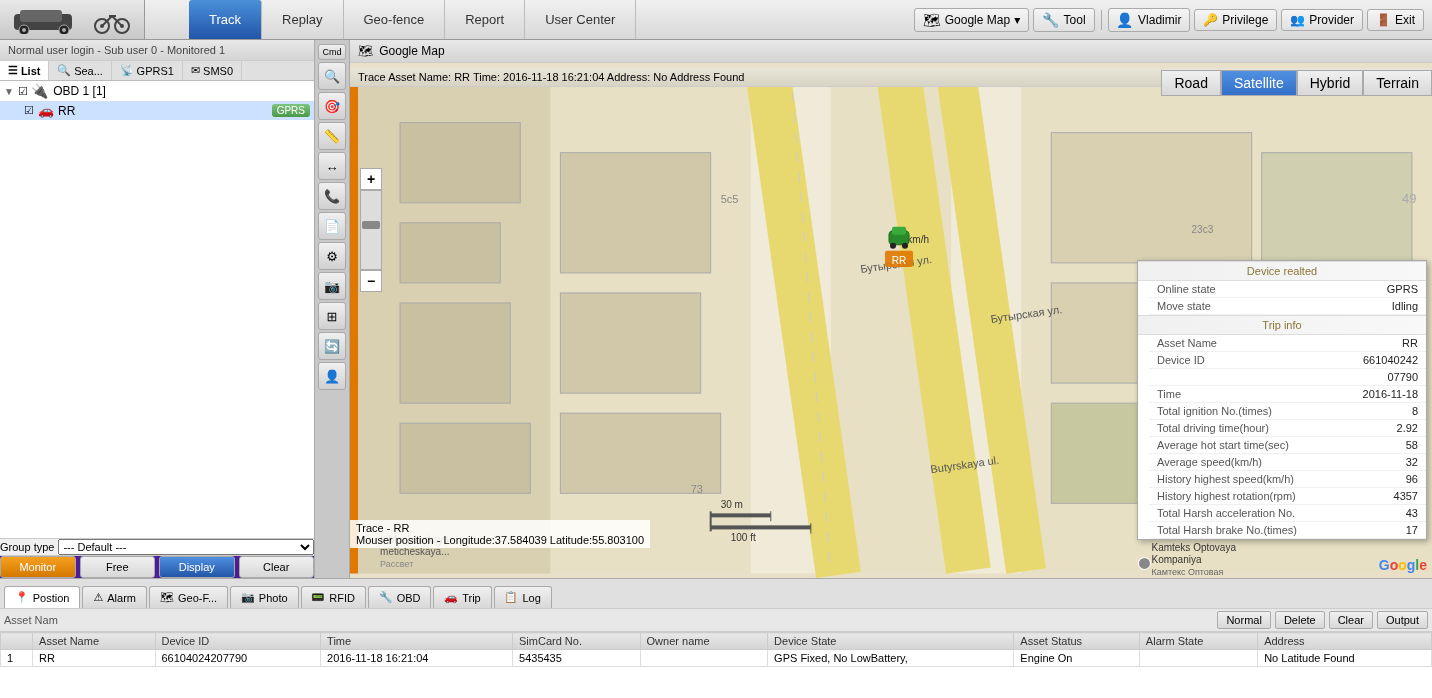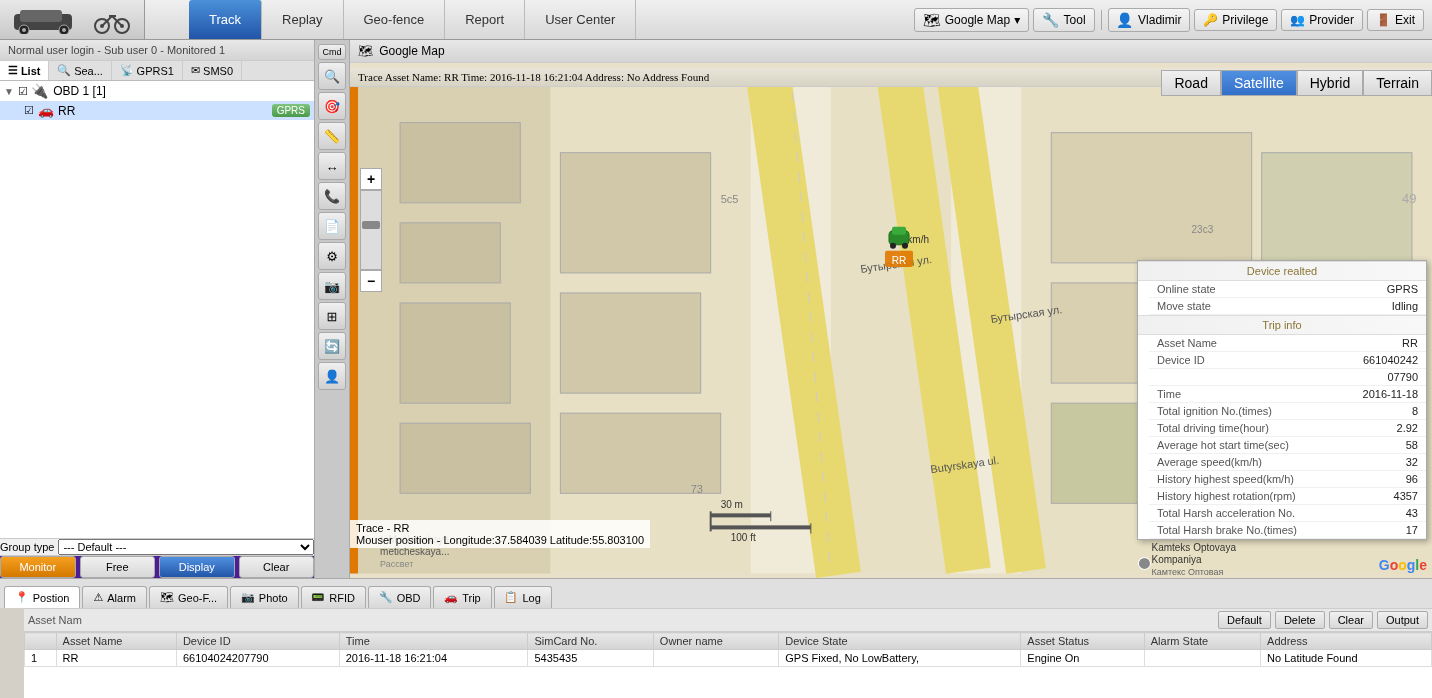--- a/index.html
+++ b/index.html
@@ -334,21 +334,20 @@
       border-radius: 3px 3px 0 0;
     }
     .bottom-tab.active { background: white; }
 
     
     .data-table-area {
       height: 90px;
       background: white;
       border-top: 1px solid #ccc;
       overflow: auto;
-      margin-left: 24px;
     }
     .table-toolbar {
       display: flex;
       align-items: center;
       padding: 2px 4px;
       background: #e8e8e8;
       border-bottom: 1px solid #ccc;
       gap: 4px;
     }
     .table-tool-btn {
@@ -520,21 +519,21 @@
     <div class="tool-btn">👤</div>
   </div>
 
   <div class="map-area">
 
     <div class="map-header">
       <span>🗺</span>
       <span>Google Map</span>
     </div>
 
-    <div style="position:absolute;top:28px;left:0;right:0;background:linear-gradient(to bottom,#e8e4d8,#d8d4c4);padding:3px 8px;font-size:11px;z-index:10;border-bottom:1px solid #ccc;font-family:Liberation Serif, serif;">
+    <div style="position:absolute;top:28px;left:0;right:0;background:linear-gradient(to bottom,#e8e4d8,#d8d4c4);padding:3px 8px;font-size:11px;z-index:10;border-bottom:1px solid #ccc;">
       <span>Trace Asset Name: RR  Time: 2016-11-18 16:21:04  Address: No Address Found</span>
     </div>
 
     <div class="map-type-buttons">
       <div class="map-type-btn">Road</div>
       <div class="map-type-btn active">Satellite</div>
       <div class="map-type-btn">Hybrid</div>
       <div class="map-type-btn">Terrain</div>
     </div>
 
@@ -732,21 +731,21 @@
   <div class="bottom-tab">
     <span>📋</span>
     <span>Log</span>
   </div>
 </div>
 
 <div class="data-table-area">
   <div class="table-toolbar">
     <span style="font-size:11px;color:#555;">Asset Nam</span>
     <div style="flex:1;"></div>
-    <button class="table-tool-btn">Default</button>
+    <button class="table-tool-btn">Normal</button>
     <button class="table-tool-btn">Delete</button>
     <button class="table-tool-btn">Clear</button>
     <button class="table-tool-btn">Output</button>
   </div>
   <table class="data-table">
     <thead>
       <tr>
         <th></th>
         <th>Asset Name</th>
         <th>Device ID</th>

